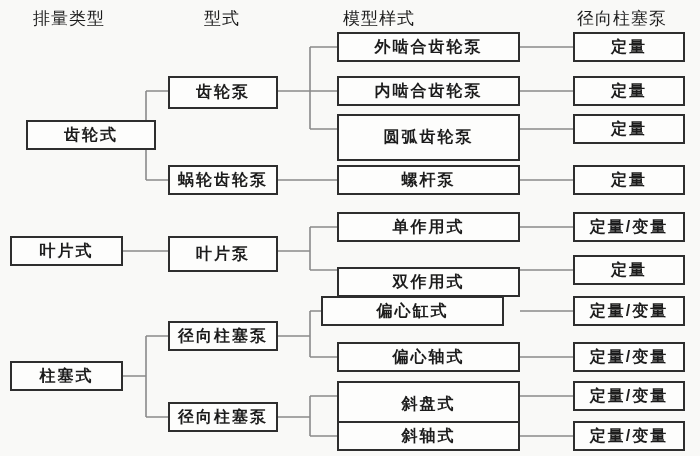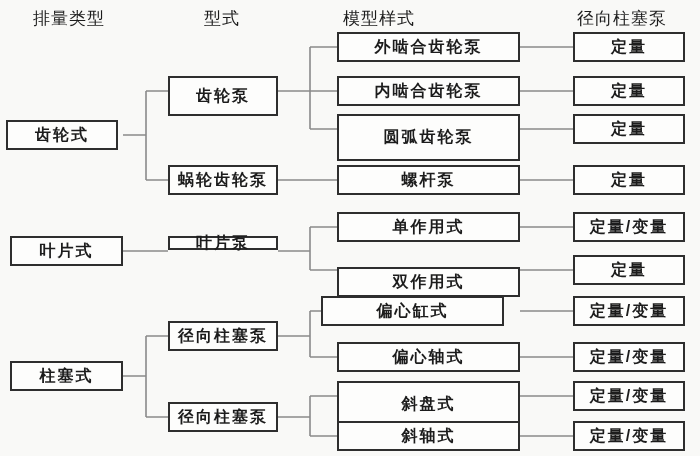--- a/index.html
+++ b/index.html
@@ -69,27 +69,27 @@
     <path d="M278 336 H310 M310 311 V357 M310 311 H337 M310 357 H337"></path>
     <path d="M278 417 H310 M310 396 V436 M310 396 H337 M310 436 H337"></path>
     <path d="M520 47 H573 M520 91 H573 M520 129 H573 M520 180 H573 M520 227 H573 M520 270 H573 M520 311 H573 M520 357 H573 M520 396 H573 M520 436 H573"></path>
   </svg>
 
   <div class="col-header" style="left:33px;top:7px">排量类型</div>
   <div class="col-header" style="left:204px;top:7px">型式</div>
   <div class="col-header" style="left:343px;top:7px">模型样式</div>
   <div class="col-header" style="left:577px;top:7px">径向柱塞泵</div>
 
-  <div class="node" style="left:6px;top:120px;width:112px;height:30px">齿轮式</div>
+  <div class="node" style="left:26px;top:120px;width:130px;height:30px">齿轮式</div>
   <div class="node" style="left:10px;top:361px;width:113px;height:30px">柱塞式</div>
   <div class="node" style="left:10px;top:236px;width:113px;height:30px">叶片式</div>
 
-  <div class="node" style="left:168px;top:76px;width:110px;height:40px">齿轮泵</div>
+  <div class="node" style="left:168px;top:76px;width:110px;height:33px">齿轮泵</div>
   <div class="node" style="left:168px;top:165px;width:110px;height:30px">蜗轮齿轮泵</div>
-  <div class="node" style="left:168px;top:236px;width:110px;height:14px">叶片泵</div>
+  <div class="node" style="left:168px;top:236px;width:110px;height:36px">叶片泵</div>
   <div class="node" style="left:168px;top:321px;width:110px;height:30px">径向柱塞泵</div>
   <div class="node" style="left:168px;top:402px;width:110px;height:30px">径向柱塞泵</div>
 
   <div class="node" style="left:337px;top:32px;width:183px;height:30px">外啮合齿轮泵</div>
   <div class="node" style="left:337px;top:76px;width:183px;height:30px">内啮合齿轮泵</div>
   <div class="node" style="left:337px;top:114px;width:183px;height:47px">圆弧齿轮泵</div>
   <div class="node" style="left:337px;top:165px;width:183px;height:30px">螺杆泵</div>
   <div class="node" style="left:337px;top:212px;width:183px;height:30px">单作用式</div>
   <div class="node" style="left:337px;top:267px;width:183px;height:30px">双作用式</div>
   <div class="node" style="left:321px;top:296px;width:183px;height:30px">偏心缸式</div>

